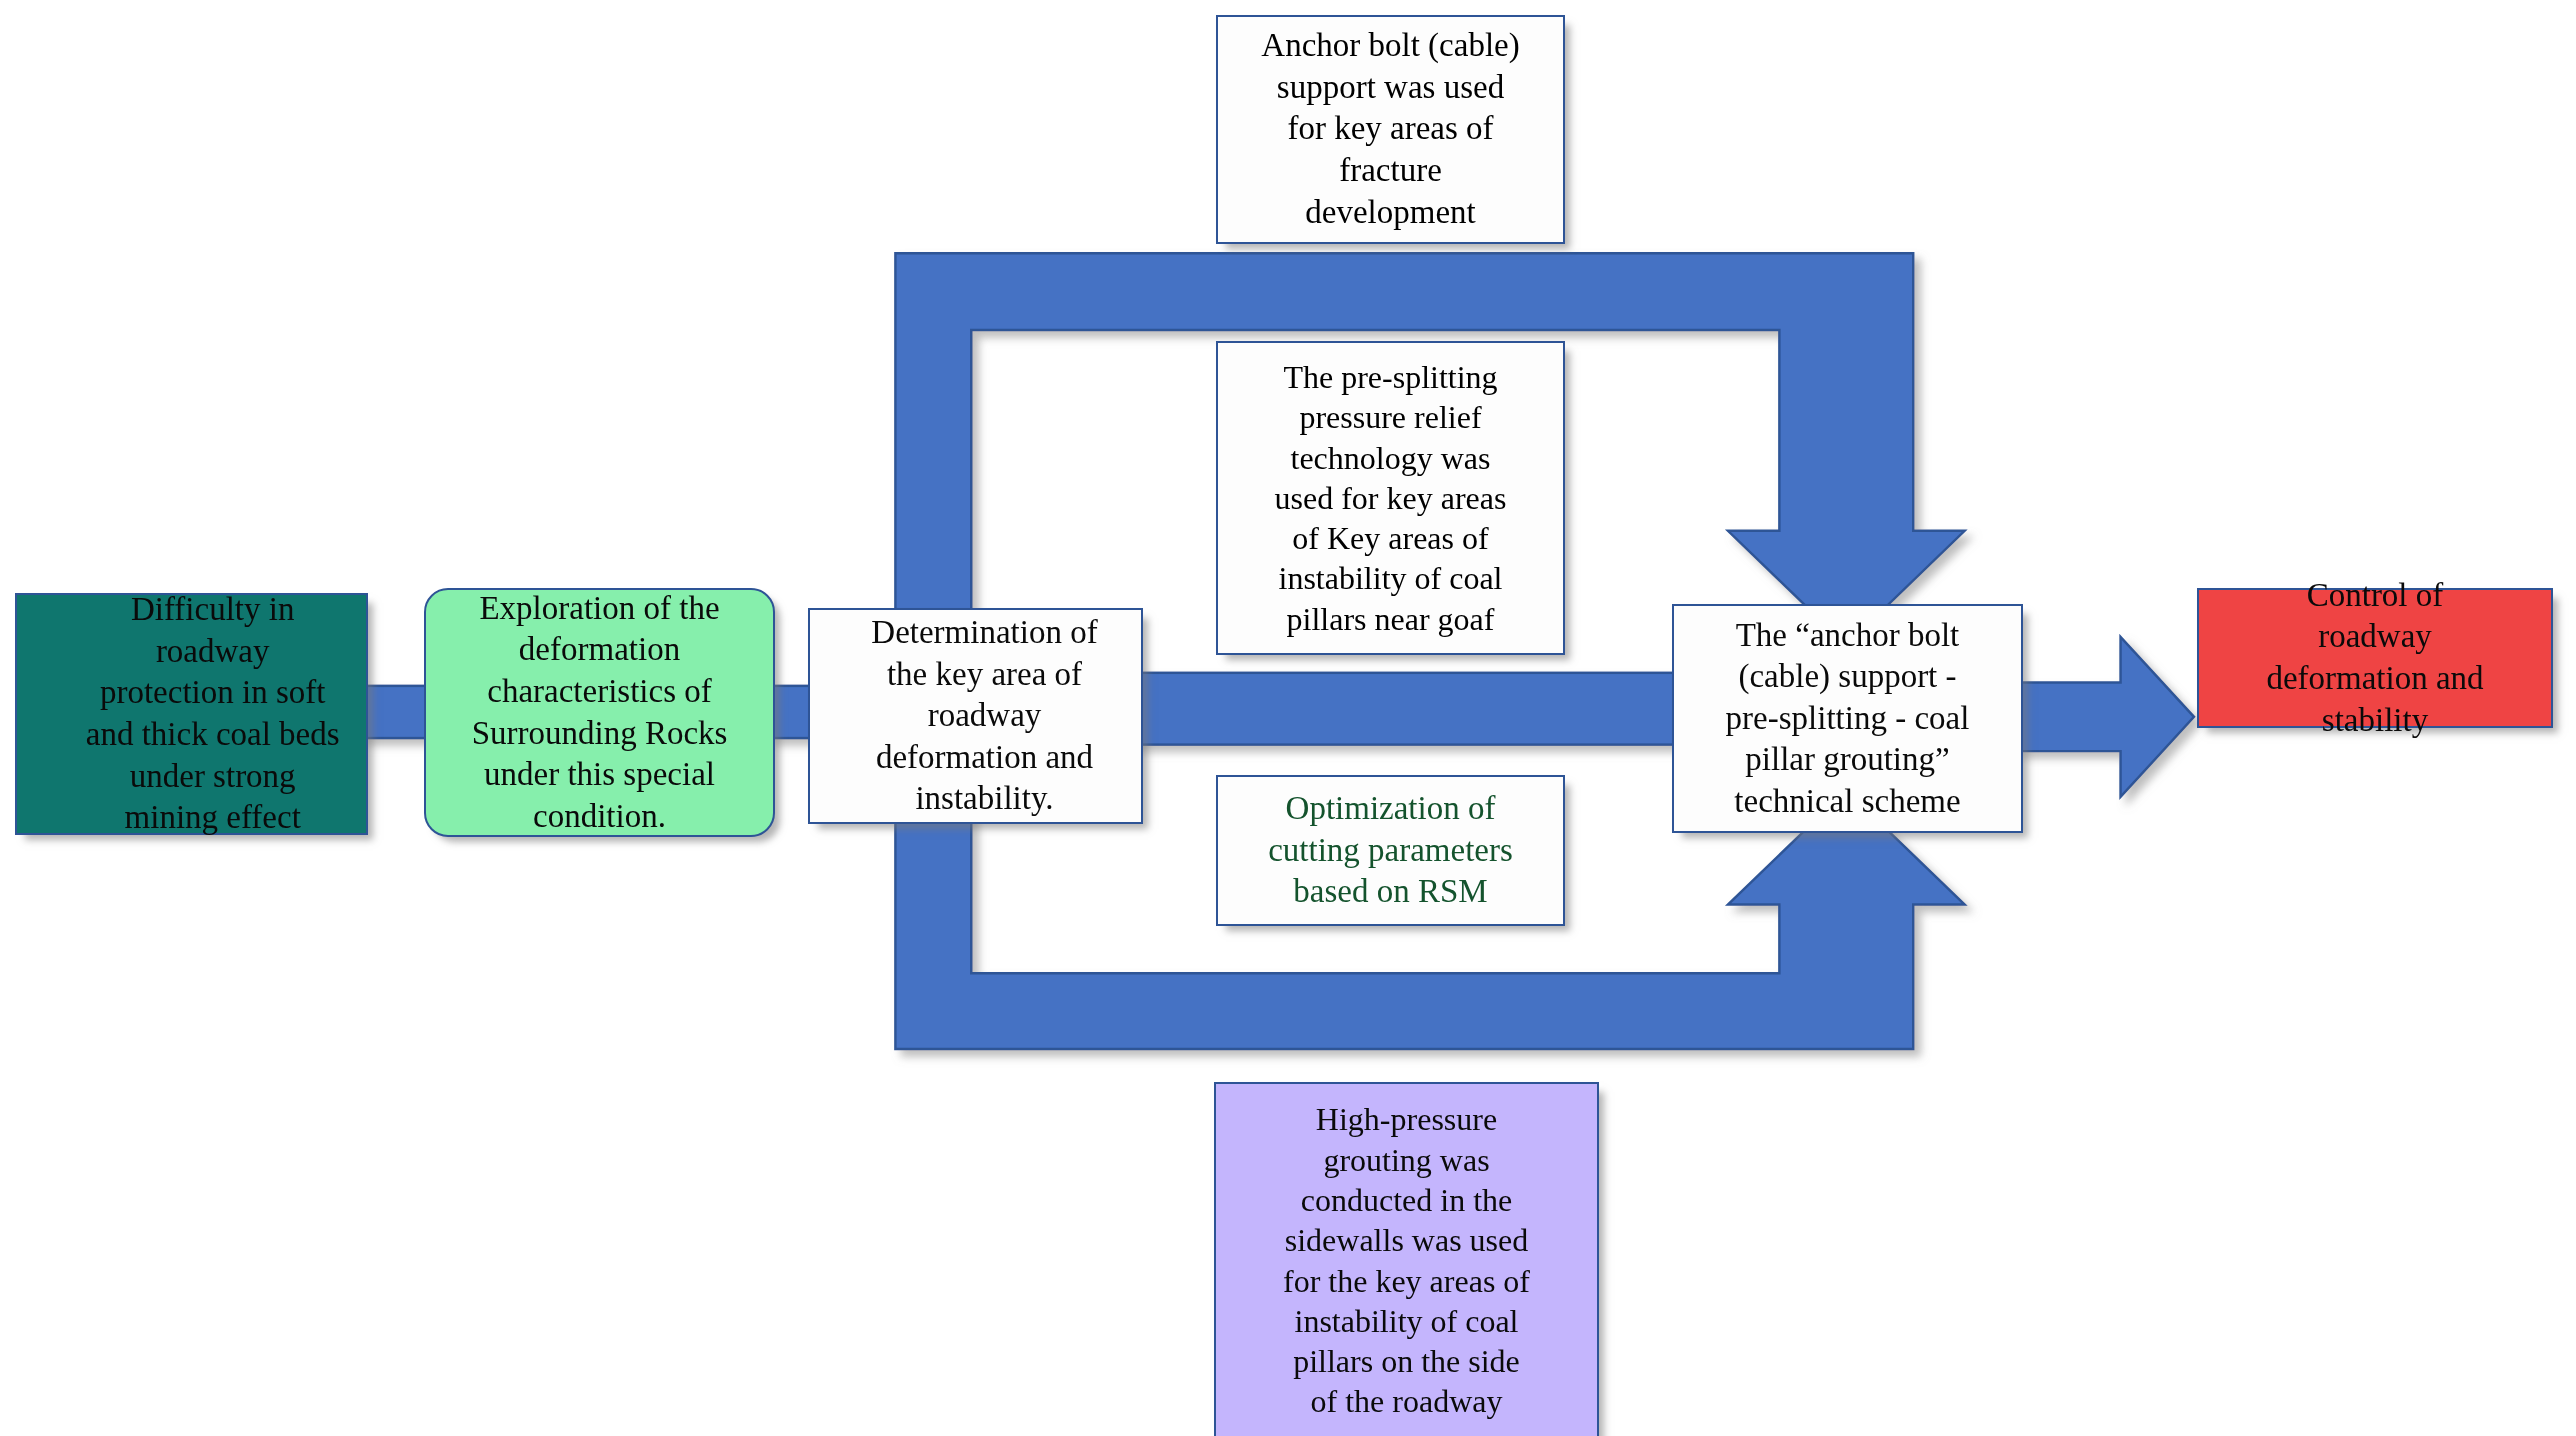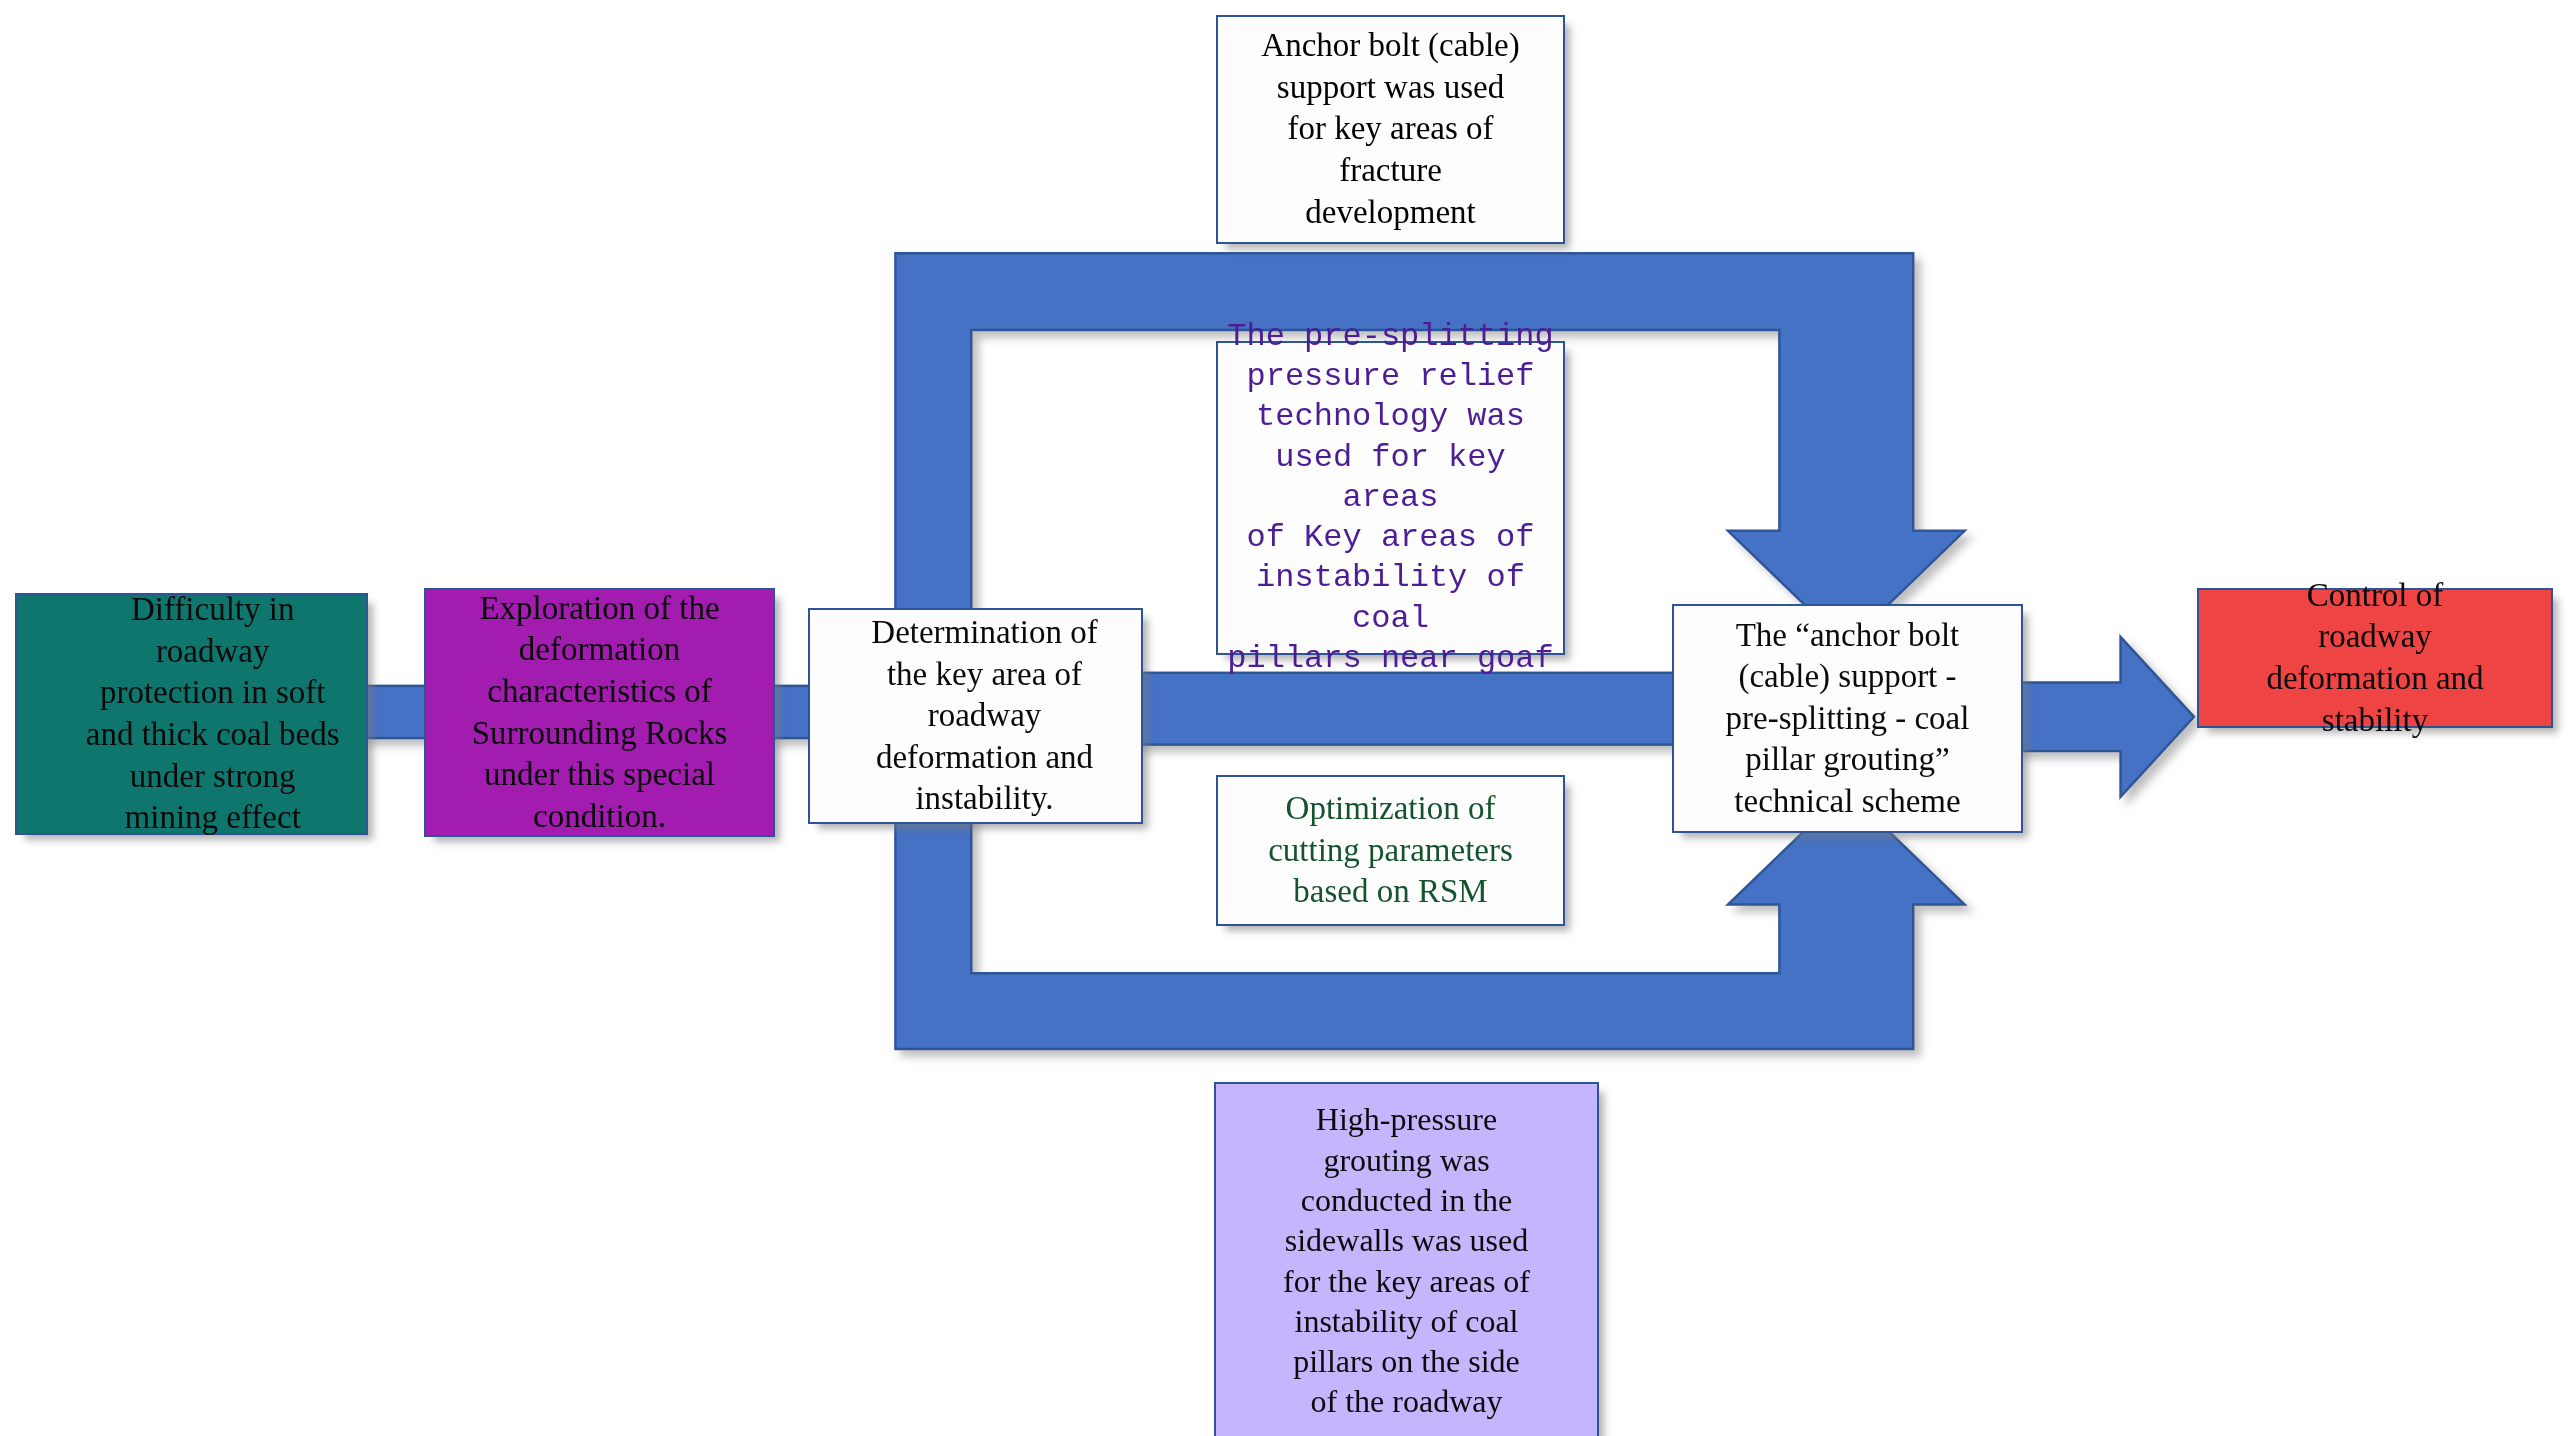--- a/index.html
+++ b/index.html
@@ -95,21 +95,21 @@
 
   <div class="node" style="left: 14.7px; top: 593px; width: 353px; height: 242px; border-color: rgb(46, 84, 150); background: #0f766e; padding-left: 43px;">
     <span class="node-text" style="color: rgb(10, 10, 10);">Difficulty in
 roadway
 protection in soft
 and thick coal beds
 under strong
 mining effect</span>
   </div>
 
-  <div class="node" style="left: 424px; top: 588px; width: 351px; height: 249px; border-color: rgb(46, 84, 150); background: #a21caf;">
+  <div class="node" style="left: 424px; top: 588px; width: 351px; height: 249px; border-color: rgb(46, 84, 150); background: #86efac; border-radius: 24px;">
     <span class="node-text" style="color: rgb(10, 10, 10);">Exploration of the
 deformation
 characteristics of
 Surrounding Rocks
 under this special
 condition.</span>
   </div>
 
   <div class="node" style="left: 808px; top: 608px; width: 335px; height: 216px; border-color: rgb(46, 84, 150); background: rgb(253, 253, 253); padding-left: 18px;">
     <span class="node-text" style="color: rgb(10, 10, 10);">Determination of
@@ -121,21 +121,21 @@
 
   <div class="node" style="left: 1216px; top: 14.7px; width: 349px; height: 229px; border-color: rgb(46, 84, 150); background: rgb(253, 253, 253);">
     <span class="node-text" style="color: #000000;">Anchor bolt (cable)
 support was used
 for key areas of
 fracture
 development</span>
   </div>
 
   <div class="node t-small" style="left: 1216px; top: 341px; width: 349px; height: 314px; border-color: rgb(46, 84, 150); background: rgb(253, 253, 253);">
-    <span class="node-text" style="color: #4c1d95; font-family: Liberation Mono, monospace;">The pre-splitting
+    <span class="node-text" style="color: #000000;">The pre-splitting
 pressure relief
 technology was
 used for key areas
 of Key areas of
 instability of coal
 pillars near goaf</span>
   </div>
 
   <div class="node" style="left: 1216px; top: 775px; width: 349px; height: 151px; border-color: rgb(46, 84, 150); background: rgb(253, 253, 253);">
     <span class="node-text" style="color: #14532d;">Optimization of

